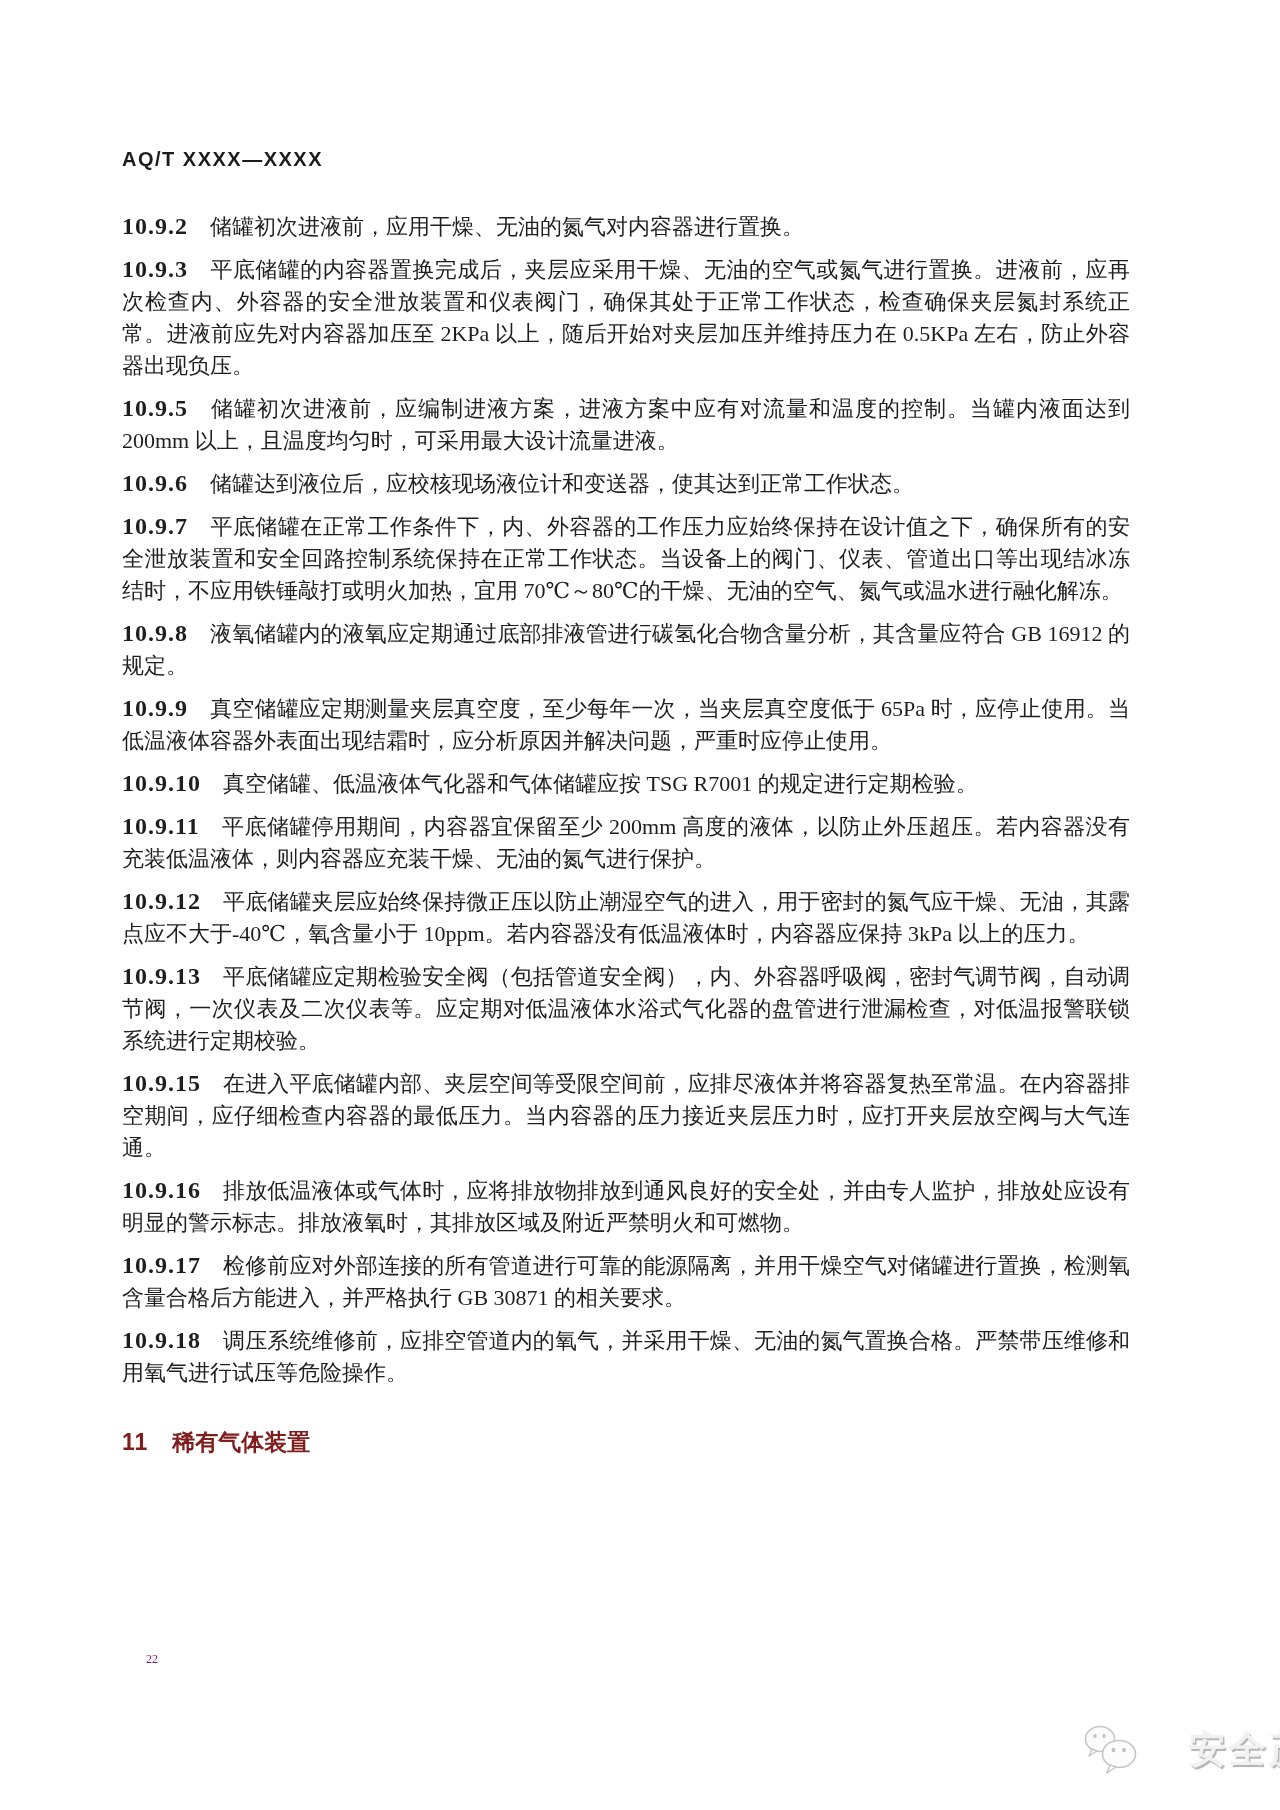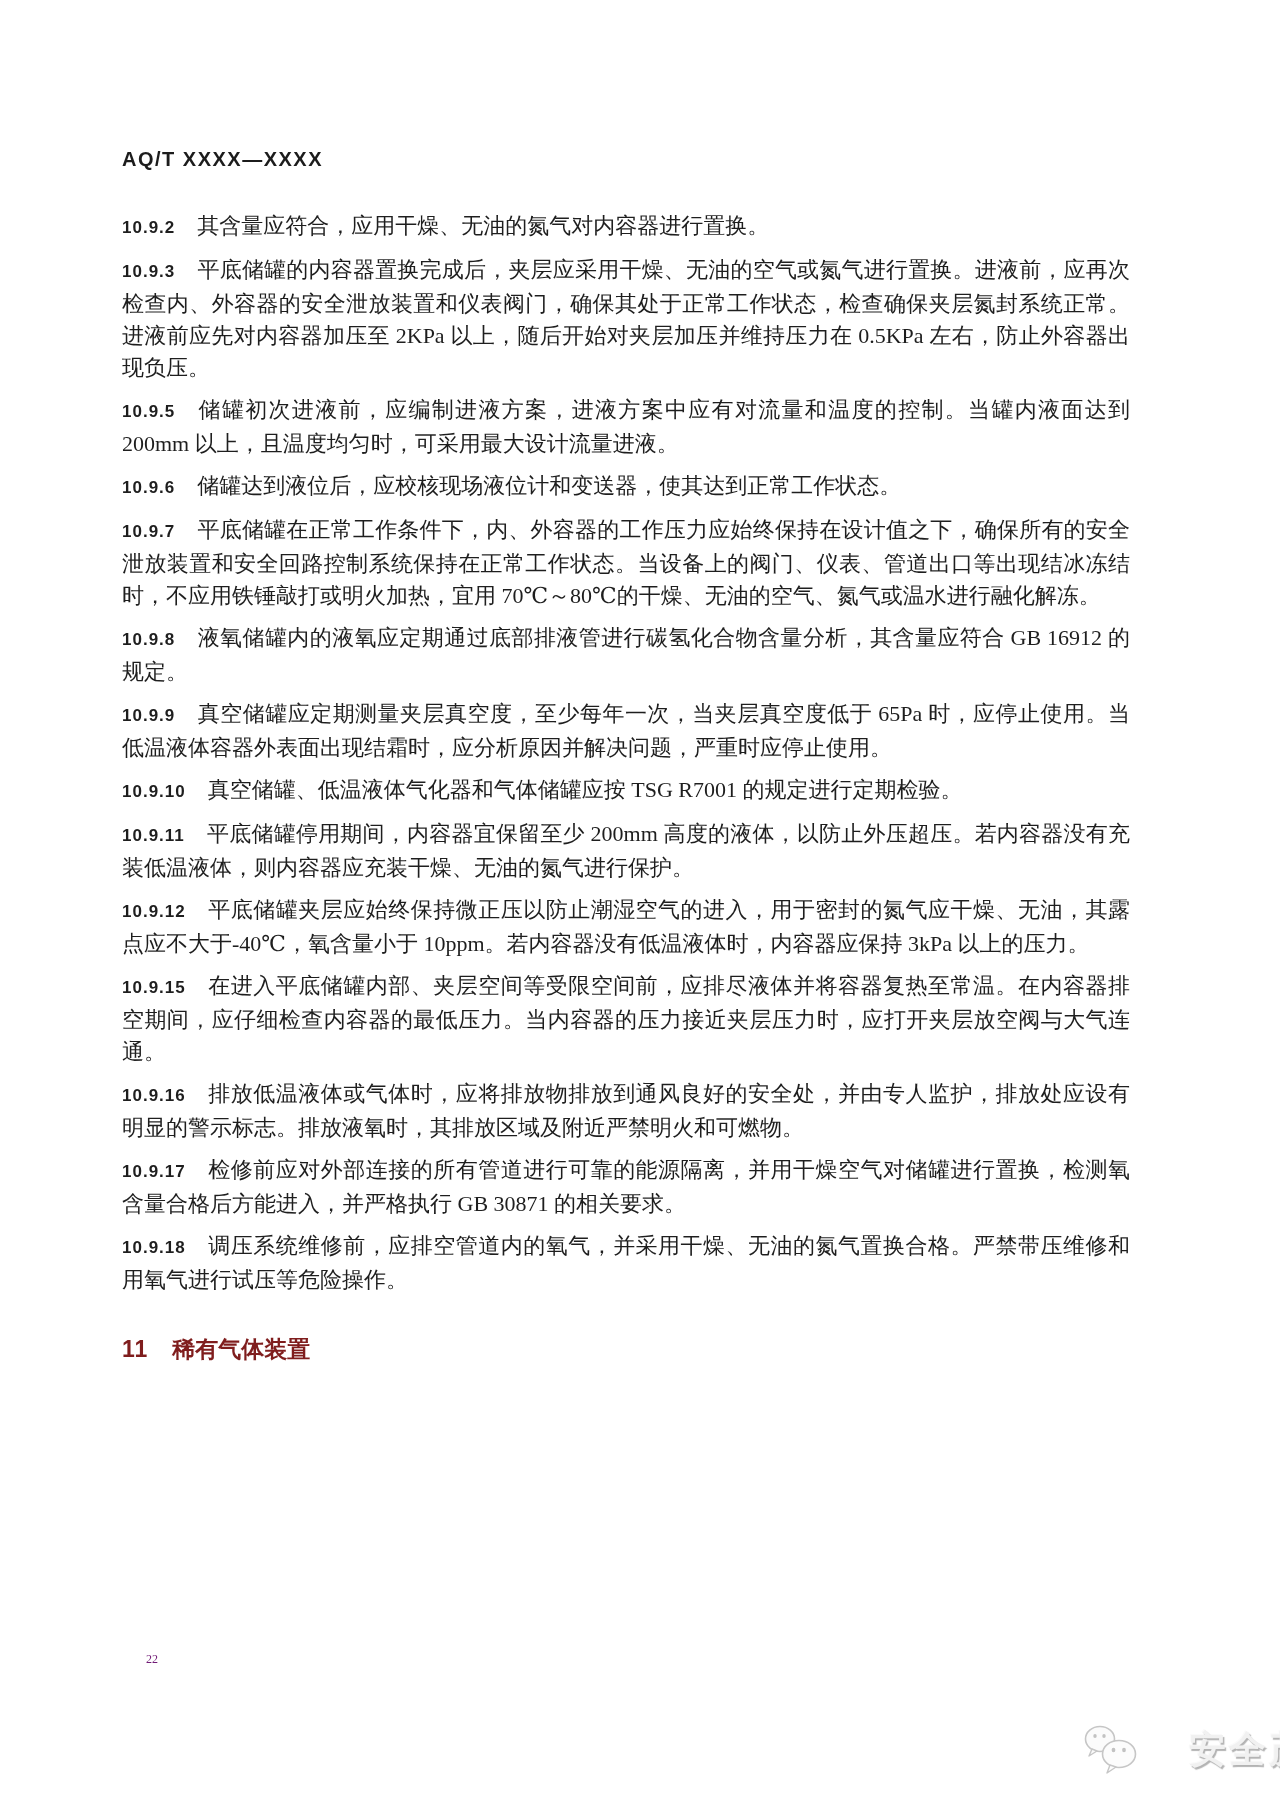--- a/index.html
+++ b/index.html
@@ -29,23 +29,23 @@
   }
   p.clause {
     margin: 0 0 10px 0;
     font-family: "Liberation Serif", "DejaVu Serif", serif;
     font-size: 22px;
     line-height: 32px;
     text-align: justify;
     color: #1e1e1e;
   }
   .cnum {
-    font-family: Liberation Sans, sans-serif;
+    font-family: Liberation Serif, serif;
     font-weight: bold;
-    font-size: 17px;
+    font-size: 24px;
     letter-spacing: 1px;
     margin-right: 22px;
     white-space: nowrap;
   }
   h2.sec, h3.subsec {
     font-family: "Liberation Sans", "DejaVu Sans", sans-serif;
     font-weight: bold;
     color: #7f1d1d;
   }
   h2.sec { margin: 38px 0 0 0; font-size: 23px; }
@@ -80,30 +80,31 @@
   }
 </style>
 </head>
 <body>
 
 <div class="page">
 
   <div class="doc-number">AQ/T XXXX—XXXX</div>
 
   <div class="content">
-    <p class="clause"><span class="cnum">10.9.2</span><span>其含量应符合，应用干燥、无油的氮气对内容器进行置换。</span></p>
+    <p class="clause"><span class="cnum">10.9.2</span><span>储罐初次进液前，应用干燥、无油的氮气对内容器进行置换。</span></p>
     <p class="clause"><span class="cnum">10.9.3</span><span>平底储罐的内容器置换完成后，夹层应采用干燥、无油的空气或氮气进行置换。进液前，应再次检查内、外容器的安全泄放装置和仪表阀门，确保其处于正常工作状态，检查确保夹层氮封系统正常。进液前应先对内容器加压至 2KPa 以上，随后开始对夹层加压并维持压力在 0.5KPa 左右，防止外容器出现负压。</span></p>
     <p class="clause"><span class="cnum">10.9.5</span><span>储罐初次进液前，应编制进液方案，进液方案中应有对流量和温度的控制。当罐内液面达到 200mm 以上，且温度均匀时，可采用最大设计流量进液。</span></p>
     <p class="clause"><span class="cnum">10.9.6</span><span>储罐达到液位后，应校核现场液位计和变送器，使其达到正常工作状态。</span></p>
     <p class="clause"><span class="cnum">10.9.7</span><span>平底储罐在正常工作条件下，内、外容器的工作压力应始终保持在设计值之下，确保所有的安全泄放装置和安全回路控制系统保持在正常工作状态。当设备上的阀门、仪表、管道出口等出现结冰冻结时，不应用铁锤敲打或明火加热，宜用 70℃～80℃的干燥、无油的空气、氮气或温水进行融化解冻。</span></p>
     <p class="clause"><span class="cnum">10.9.8</span><span>液氧储罐内的液氧应定期通过底部排液管进行碳氢化合物含量分析，其含量应符合 GB  16912 的规定。</span></p>
     <p class="clause"><span class="cnum">10.9.9</span><span>真空储罐应定期测量夹层真空度，至少每年一次，当夹层真空度低于 65Pa 时，应停止使用。当低温液体容器外表面出现结霜时，应分析原因并解决问题，严重时应停止使用。</span></p>
     <p class="clause"><span class="cnum">10.9.10</span><span>真空储罐、低温液体气化器和气体储罐应按 TSG R7001 的规定进行定期检验。</span></p>
     <p class="clause"><span class="cnum">10.9.11</span><span>平底储罐停用期间，内容器宜保留至少 200mm 高度的液体，以防止外压超压。若内容器没有充装低温液体，则内容器应充装干燥、无油的氮气进行保护。</span></p>
     <p class="clause"><span class="cnum">10.9.12</span><span>平底储罐夹层应始终保持微正压以防止潮湿空气的进入，用于密封的氮气应干燥、无油，其露点应不大于-40℃，氧含量小于 10ppm。若内容器没有低温液体时，内容器应保持 3kPa 以上的压力。</span></p>
+    <p class="clause"><span class="cnum">10.9.13</span><span>平底储罐应定期检验安全阀（包括管道安全阀），内、外容器呼吸阀，密封气调节阀，自动调节阀，一次仪表及二次仪表等。应定期对低温液体水浴式气化器的盘管进行泄漏检查，对低温报警联锁系统进行定期校验。</span></p>
     <p class="clause"><span class="cnum">10.9.15</span><span>在进入平底储罐内部、夹层空间等受限空间前，应排尽液体并将容器复热至常温。在内容器排空期间，应仔细检查内容器的最低压力。当内容器的压力接近夹层压力时，应打开夹层放空阀与大气连通。</span></p>
     <p class="clause"><span class="cnum">10.9.16</span><span>排放低温液体或气体时，应将排放物排放到通风良好的安全处，并由专人监护，排放处应设有明显的警示标志。排放液氧时，其排放区域及附近严禁明火和可燃物。</span></p>
     <p class="clause"><span class="cnum">10.9.17</span><span>检修前应对外部连接的所有管道进行可靠的能源隔离，并用干燥空气对储罐进行置换，检测氧含量合格后方能进入，并严格执行 GB 30871 的相关要求。</span></p>
     <p class="clause"><span class="cnum">10.9.18</span><span>调压系统维修前，应排空管道内的氧气，并采用干燥、无油的氮气置换合格。严禁带压维修和用氧气进行试压等危险操作。</span></p>
 
     <h2 class="sec"><span class="snum">11</span><span>稀有气体装置</span></h2>
   </div>
 
   <div class="page-number">22</div>
 

